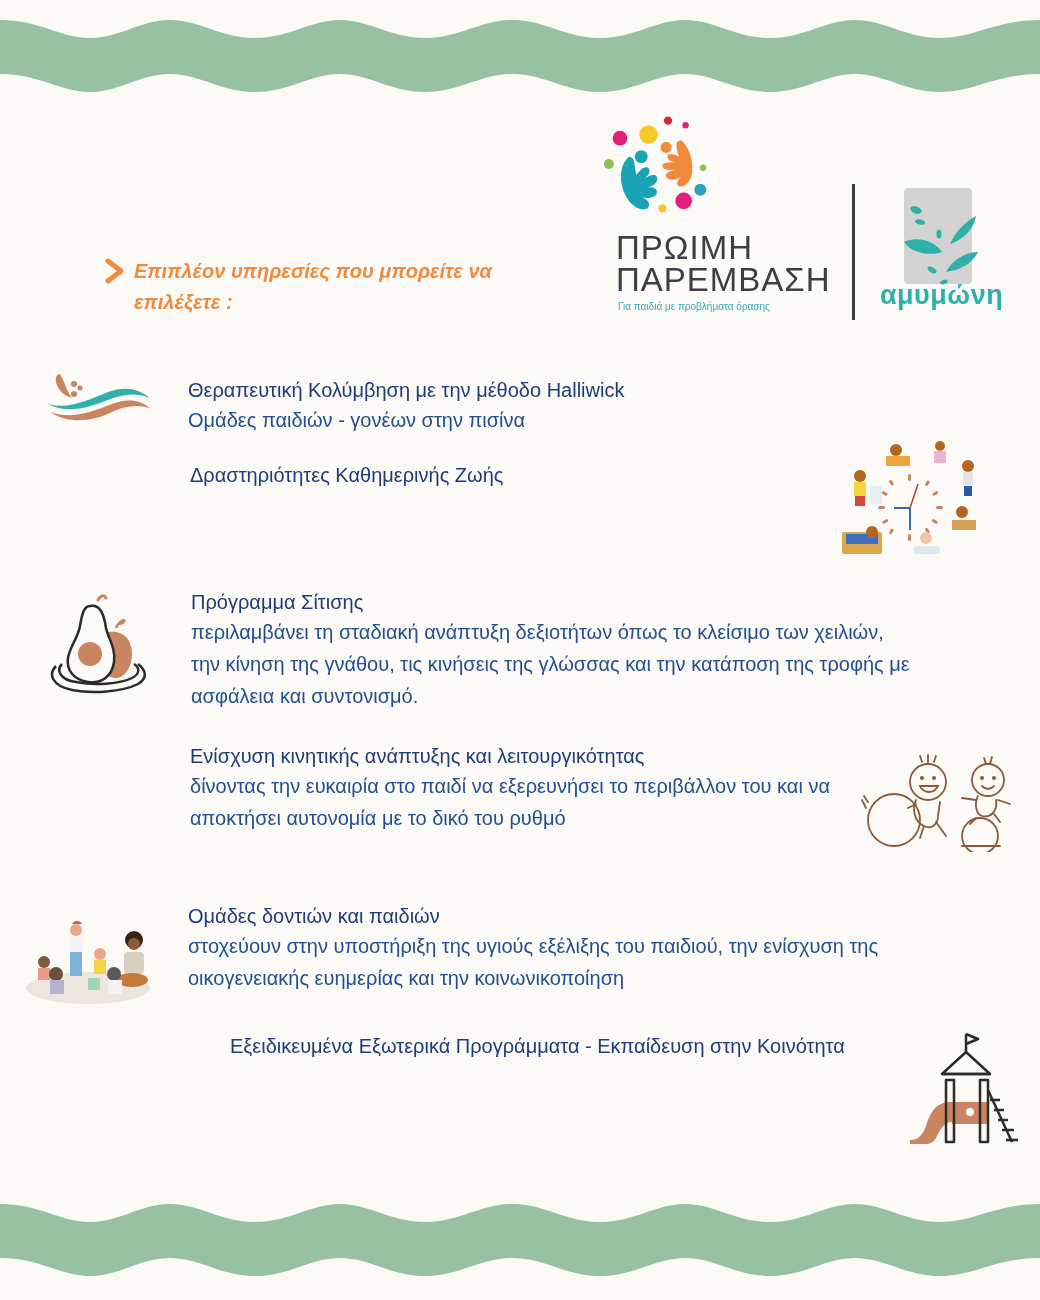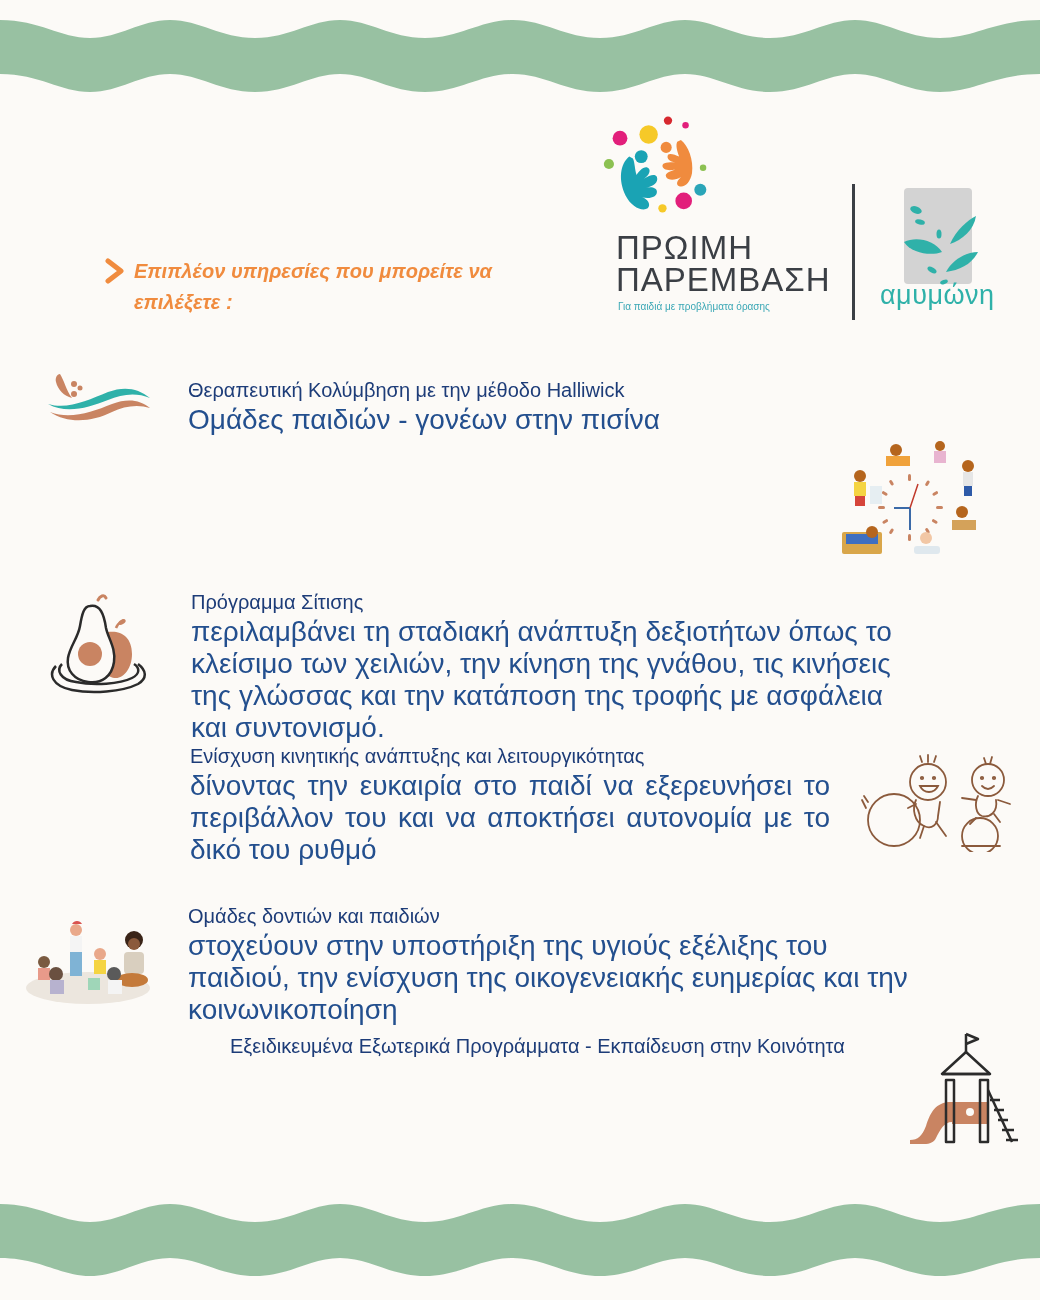--- a/index.html
+++ b/index.html
@@ -12,29 +12,29 @@
   .wave-top { top: 18px; height: 78px; }
   .wave-bottom { top: 1202px; height: 78px; }
 
   .logo-block { position: absolute; left: 596px; top: 108px; width: 420px; height: 215px; }
   .logo-mark { position: absolute; left: 0; top: 0; width: 120px; height: 112px; }
   .logo-title { position: absolute; left: 20px; top: 124px; font-size: 33px; line-height: 32px; color: #3b3f45; letter-spacing: 1px; font-weight: 400; }
   .logo-sub { position: absolute; left: 22px; top: 193px; font-size: 10px; color: #3aa7b5; }
   .logo-divider { position: absolute; left: 256px; top: 76px; width: 3px; height: 136px; background: #3b3f45; }
   .amymoni-box { position: absolute; left: 308px; top: 80px; width: 68px; height: 96px; background: #d3d3d3; border-radius: 4px; }
   .amymoni-splash { position: absolute; left: 290px; top: 86px; width: 110px; height: 100px; }
-  .amymoni-text { position: absolute; left: 284px; top: 172px; font-size: 27px; color: #2fb1a9; font-weight: 400; letter-spacing: 0.5px; }
+  .amymoni-text { position: absolute; left: 284px; top: 172px; font-size: 27px; color: #2fb1a9; font-weight: 700; letter-spacing: 0.5px; }
 
   .intro { position: absolute; left: 104px; top: 256px; width: 460px; display: flex; }
   .intro-arrow { width: 22px; height: 26px; margin-top: 2px; }
   .intro-text { color: #f08b3e; font-weight: 700; font-size: 20px; line-height: 31px; margin-left: 8px; font-style: italic; }
 
   .service { position: absolute; }
   .svc-title { color: #1d3c78; font-weight: 400; font-size: 20px; line-height: 28px; }
-  .svc-body { color: #234f8e; font-size: 28px; line-height: 32px; }
+  .svc-body { color: #234f8e; font-size: 20px; line-height: 32px; }
   .justify { text-align: justify; text-align-last: left; }
 
   .ico { position: absolute; }
 </style>
 </head>
 <body>
 
 <svg class="wave wave-top" viewBox="0 0 1040 78" preserveAspectRatio="none">
   <path fill="#98c1a2" d="M0,2 C40,2 60,20 90,20 C120,20 140,2 170,2 C200,2 220,20 255,20 C290,20 310,2 340,2 C370,2 390,20 425,20 C460,20 480,2 513,2 C545,2 565,20 600,20 C635,20 655,2 685,2 C715,2 735,20 770,20 C805,20 825,2 855,2 C885,2 905,20 940,20 C975,20 995,2 1040,2 L1040,56 C995,56 975,74 940,74 C905,74 885,56 855,56 C825,56 805,74 770,74 C735,74 715,56 685,56 C655,56 635,74 600,74 C565,74 545,56 513,56 C480,56 460,74 425,74 C390,74 370,56 340,56 C310,56 290,74 255,74 C220,74 200,56 170,56 C140,56 120,74 90,74 C60,74 40,56 0,56 Z"></path>
 </svg>
@@ -129,20 +129,21 @@
     <rect x="128" y="50" width="8" height="10" fill="#2e5aa8"></rect>
   <circle cx="126" cy="76" r="6" fill="#b5651d"></circle>
     <rect x="116" y="84" width="24" height="10" fill="#d4a25a"></rect>
   <circle cx="90" cy="102" r="6" fill="#f2c7a5"></circle>
     <rect x="78" y="110" width="26" height="8" rx="3" fill="#dfe8ee"></rect>
   <rect x="6" y="96" width="40" height="22" rx="2" fill="#d9a64a"></rect>
     <rect x="10" y="98" width="32" height="10" fill="#3f6fc0"></rect>
     <circle cx="36" cy="96" r="6" fill="#b5651d"></circle>
 </svg>
 <div class="service" style="left:190px;top:461px;width:628px;">
+  <div class="svc-title">Δραστηριότητες Καθημερινής Ζωής</div>
 </div>
 
 <svg class="ico" style="left:42px;top:592px;width:110px;height:102px;" viewBox="0 0 110 102">
   <path d="M56,8 C58,4 62,2 64,6" fill="none" stroke="#c98462" stroke-width="3" stroke-linecap="round"></path>
   <path d="M66,40 C78,38 90,44 90,62 C90,76 82,86 74,86 C68,86 66,82 62,84 Z" fill="#c98462"></path>
   <path d="M74,36 C76,30 80,30 82,28" fill="none" stroke="#c98462" stroke-width="2.5"></path>
   <ellipse cx="80" cy="30" rx="4" ry="2.2" fill="#c98462" transform="rotate(-30 80 30)"></ellipse>
   <path d="M48,14 C58,12 62,22 64,36 C66,46 74,56 72,70 C70,84 60,92 46,90 C32,88 24,78 26,66 C28,54 36,46 38,34 C40,22 42,14 48,14 Z" fill="#fcfaf7" stroke="#2b2b2b" stroke-width="2.5"></path>
   <circle cx="48" cy="62" r="12" fill="#c98462"></circle>
   <path d="M14,74 C6,82 10,94 30,98 C50,102 80,100 96,92 C106,86 104,78 96,72" fill="none" stroke="#2b2b2b" stroke-width="2.5"></path>

